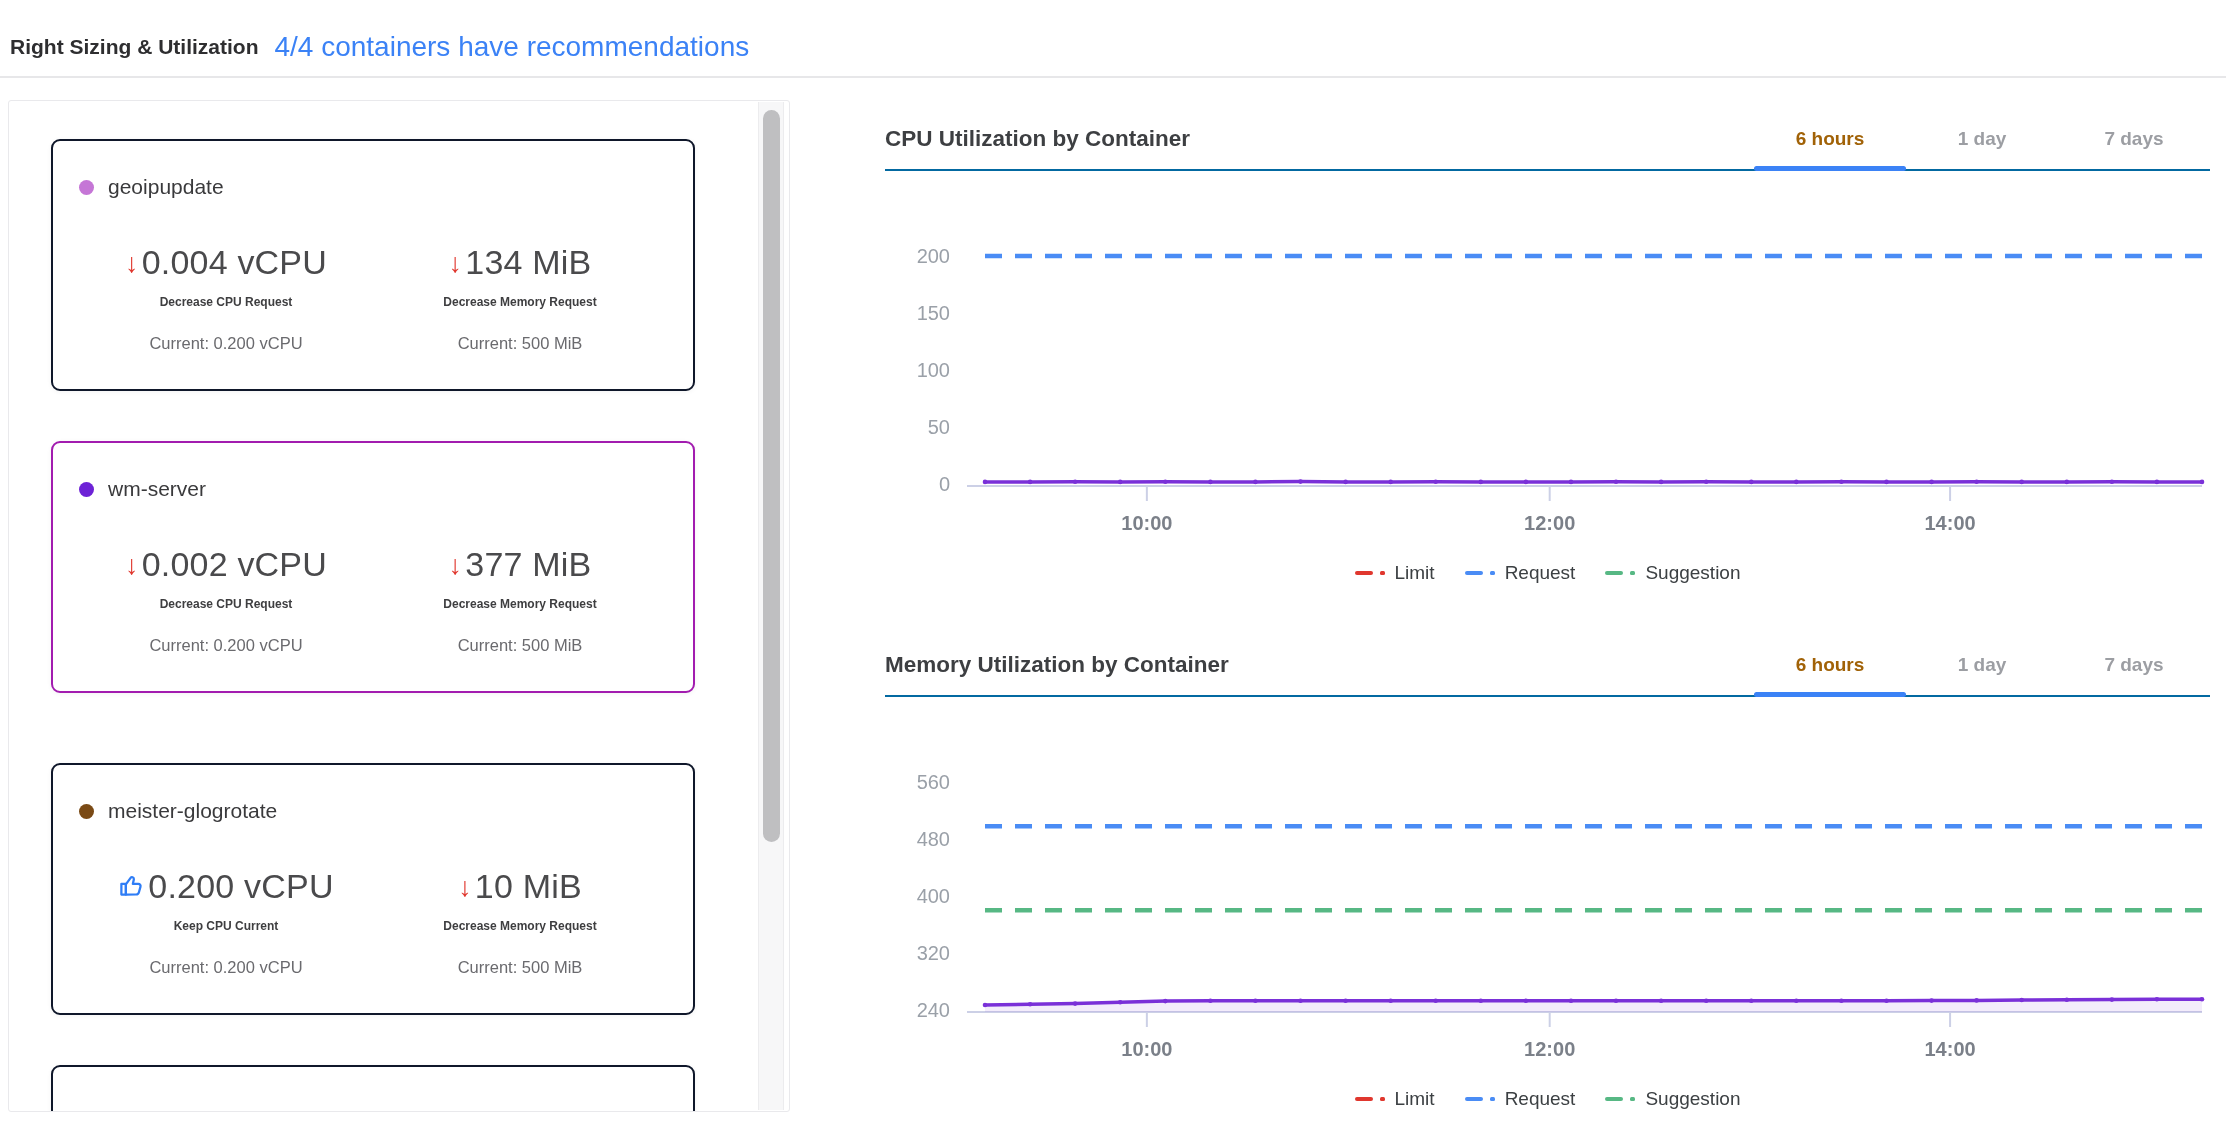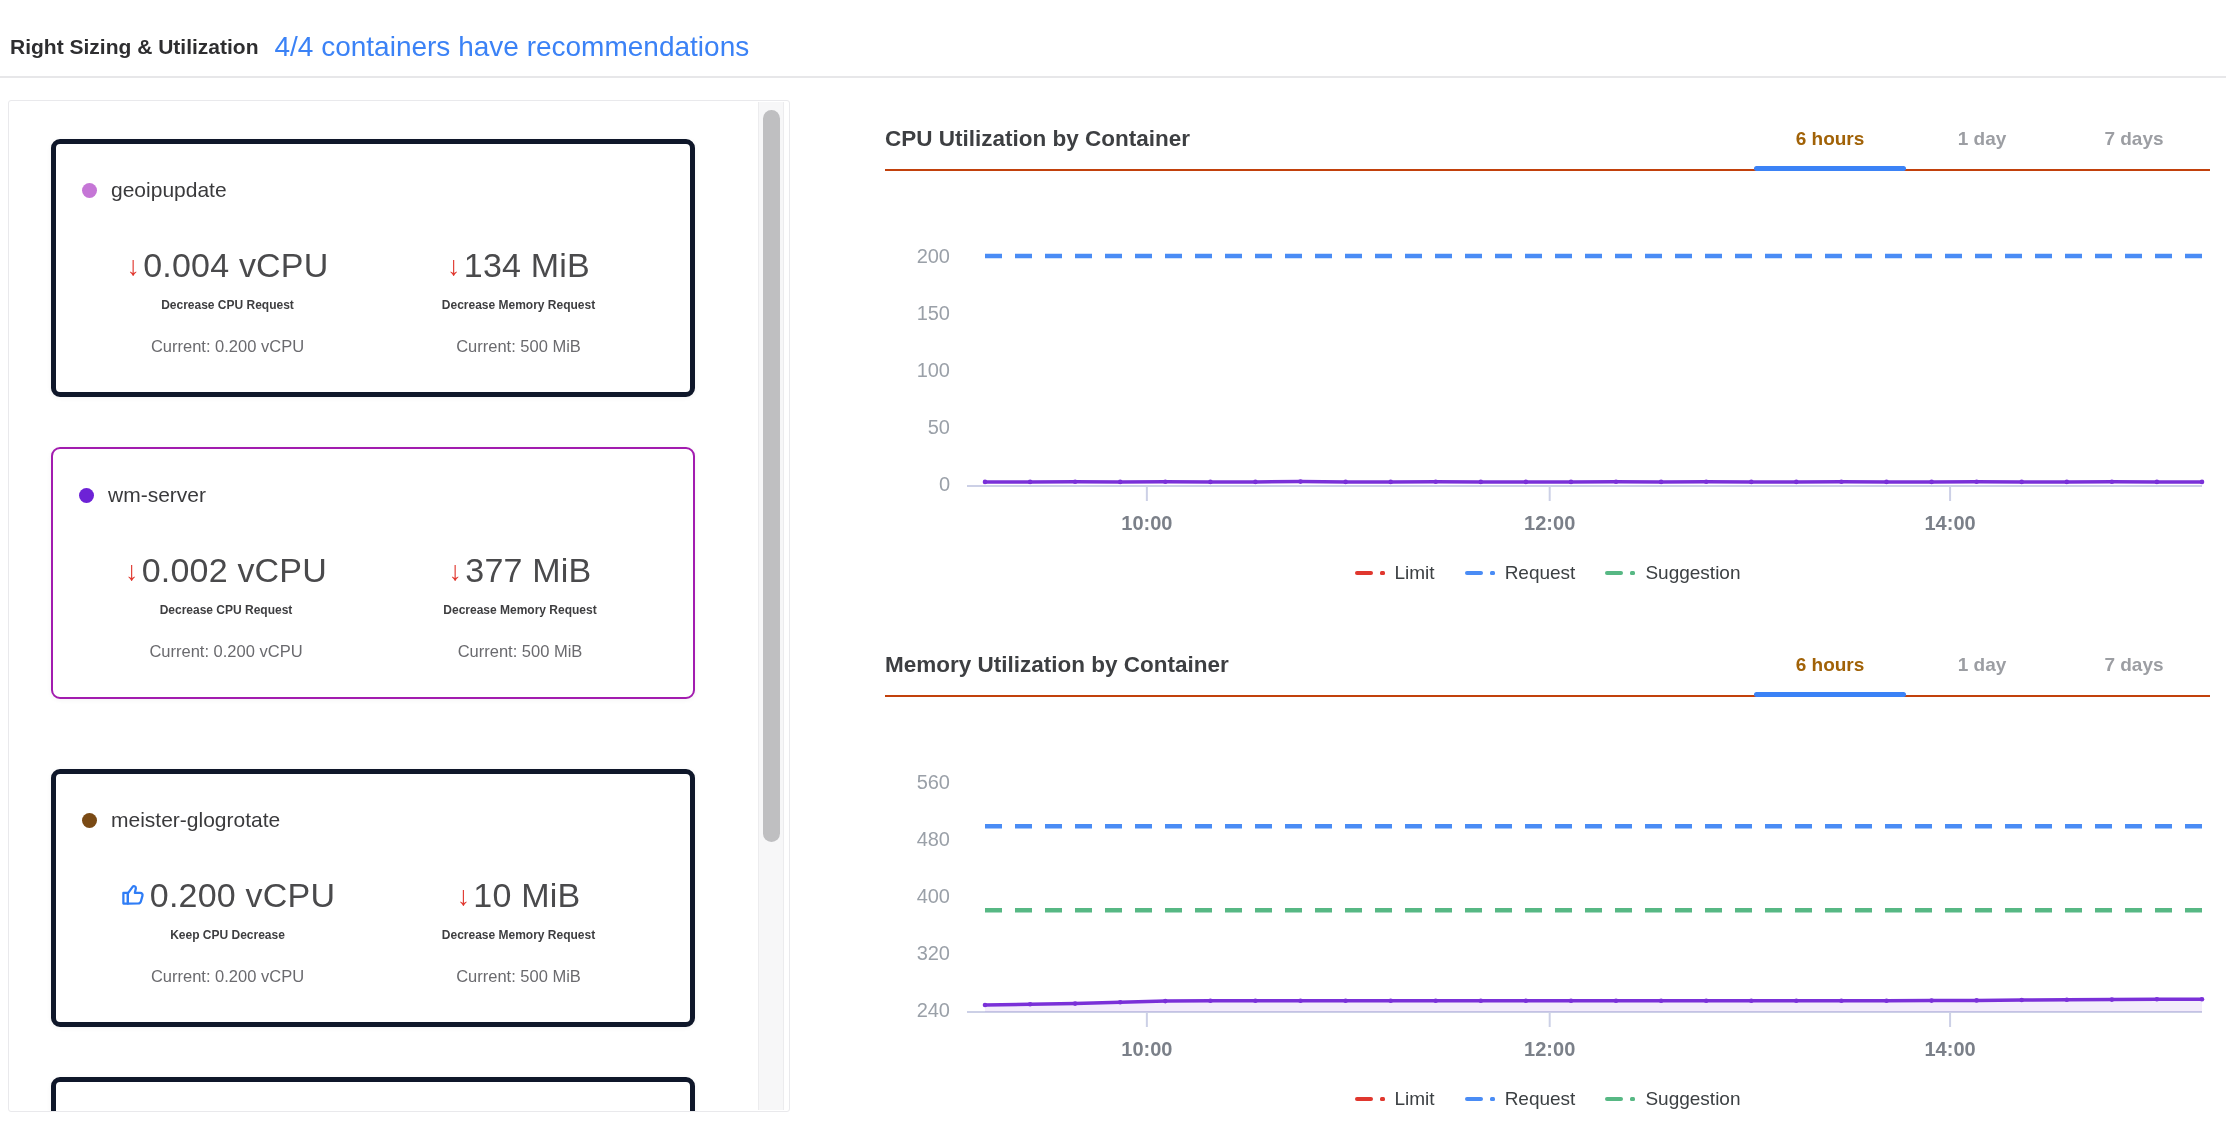--- a/index.html
+++ b/index.html
@@ -8,21 +8,21 @@
   #page { position:relative; width:2226px; height:1144px; overflow:hidden; background:#fff; }
 
   
   .top-header { position:absolute; left:0; top:17px; width:100%; height:61px; border-bottom:2px solid #e7e7e9; display:flex; align-items:center; padding-left:10px; }
   .top-header .t-bold { font-size:21px; font-weight:bold; color:#2e2e30; }
   .top-header .t-sub { font-size:28px; color:#3b82f6; margin-left:16px; }
 
   
   .panel { position:absolute; left:8px; top:100px; width:782px; height:1012px; background:#fff; border:1px solid #e9e9ec; border-radius:3px; overflow:hidden; }
   .cards { padding:38px 94px 0 42px; }
-  .card { position:relative; background:#fff; border:5px solid #0f172a; border-radius:9px; box-shadow:0 1px 5px rgba(0,0,0,.05); padding:34px 26px 36px 26px; margin-bottom:50px; cursor:pointer; }
+  .card { position:relative; background:#fff; border:2px solid #0f172a; border-radius:9px; box-shadow:0 1px 5px rgba(0,0,0,.05); padding:34px 26px 36px 26px; margin-bottom:50px; cursor:pointer; }
   .card.selected { border:2px solid #a21caf; margin-bottom:70px; }
   .card-head { display:flex; align-items:center; }
   .dot { width:15px; height:15px; border-radius:50%; flex:0 0 auto; margin-right:14px; }
   .card-name { font-size:21px; color:#3a3a3c; }
   .metrics { display:flex; margin-top:44px; }
   .metric { width:50%; text-align:center; }
   .metric-value-row { font-size:34px; color:#4a4a4c; font-weight:500; letter-spacing:.2px; white-space:nowrap; }
   .metric-icon { display:inline-block; margin-right:3px; }
   .metric-icon.arrow-down { color:#e0372e; font-size:27px; font-weight:bold; position:relative; top:-2px; }
   .metric-icon.thumb svg { width:27px; height:27px; position:relative; top:1px; }
@@ -30,21 +30,21 @@
   .metric-current { margin-top:25px; font-size:16.5px; color:#6a6a6e; }
   .card.partial { height:70px; margin-bottom:0; }
 
   
   .scroll-track { position:absolute; top:1px; right:5px; bottom:1px; width:26px; background:#f7f7f8; border-left:1px solid #ececee; border-right:1px solid #ececee; }
   .scroll-thumb { position:absolute; left:4px; top:8px; width:17px; height:732px; background:#bfbfc1; border-radius:9px; }
 
   
   .right-col { position:absolute; left:885px; top:61px; width:1325px; }
   .chart-block { width:100%; }
-  .chart-header { margin-top:48px; height:62px; display:flex; align-items:center; justify-content:space-between; border-bottom:2px solid #c2410c; }
+  .chart-header { margin-top:48px; height:62px; display:flex; align-items:center; justify-content:space-between; border-bottom:2px solid #0369a1; }
   .chart-title { font-size:22.5px; font-weight:bold; color:#3d3f42; }
   .tabs { display:flex; height:100%; align-items:center; }
   .tab { position:relative; width:152px; height:100%; display:flex; align-items:center; justify-content:center; font-size:19px; font-weight:bold; color:#9c9ea3; cursor:pointer; }
   .tab.active { color:#a16207; }
   .tab.active::after { content:""; position:absolute; left:0; right:0; bottom:-2px; height:5px; background:#3b82f6; border-radius:3px; }
   .chart-svg { display:block; width:100%; height:370px; }
   .ytick { font-size:20px; fill:#9aa0a8; }
   .xtick { font-size:20px; font-weight:600; fill:#7b8089; }
   .legend { display:flex; justify-content:center; gap:30px; margin-top:18px; height:28px; align-items:center; }
   .legend-item { display:flex; align-items:center; font-size:19px; color:#3c4043; }
@@ -117,21 +117,21 @@
           <span class="card-name">meister-glogrotate</span>
         </div>
         <div class="metrics">
           <div class="metric">
             <div class="metric-value-row">
               <span class="metric-icon thumb"><svg viewBox="0 0 24 24" fill="none" stroke="#2f7df6" stroke-width="2" stroke-linejoin="round" stroke-linecap="round">
                     <path d="M3 10.5h4v9.5H3z"></path>
                     <path d="M7 11 11.2 5.2c.9-1.2 2.9-.5 2.9 1 0 .3 0 .5-.1.8L13.2 10.5h4.9a2 2 0 0 1 1.9 2.5l-1.4 5A2.6 2.6 0 0 1 16.1 20H7z"></path>
                   </svg></span><span class="metric-value">0.200 vCPU</span>
             </div>
-            <div class="metric-action">Keep CPU Decrease</div>
+            <div class="metric-action">Keep CPU Current</div>
             <div class="metric-current">Current: 0.200 vCPU</div>
           </div>
           <div class="metric">
             <div class="metric-value-row">
               <span class="metric-icon arrow-down">↓</span><span class="metric-value">10 MiB</span>
             </div>
             <div class="metric-action">Decrease Memory Request</div>
             <div class="metric-current">Current: 500 MiB</div>
           </div>
         </div>

